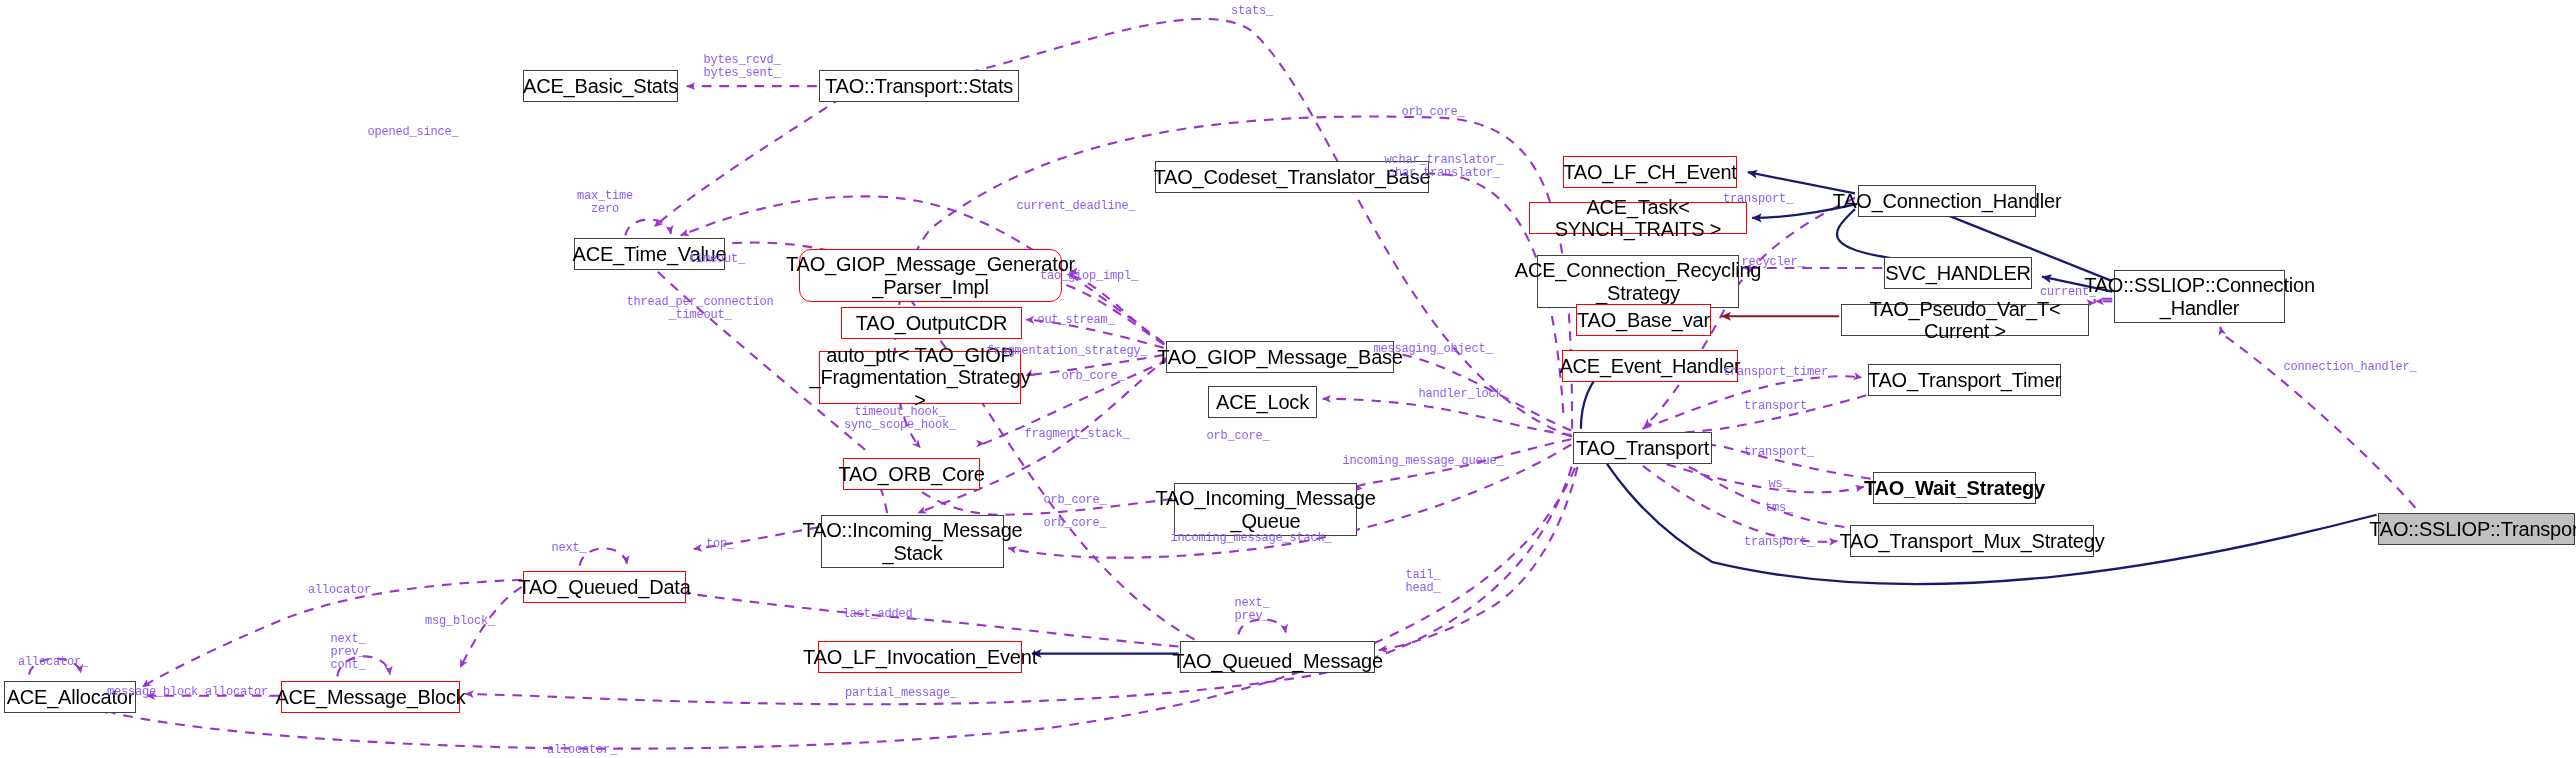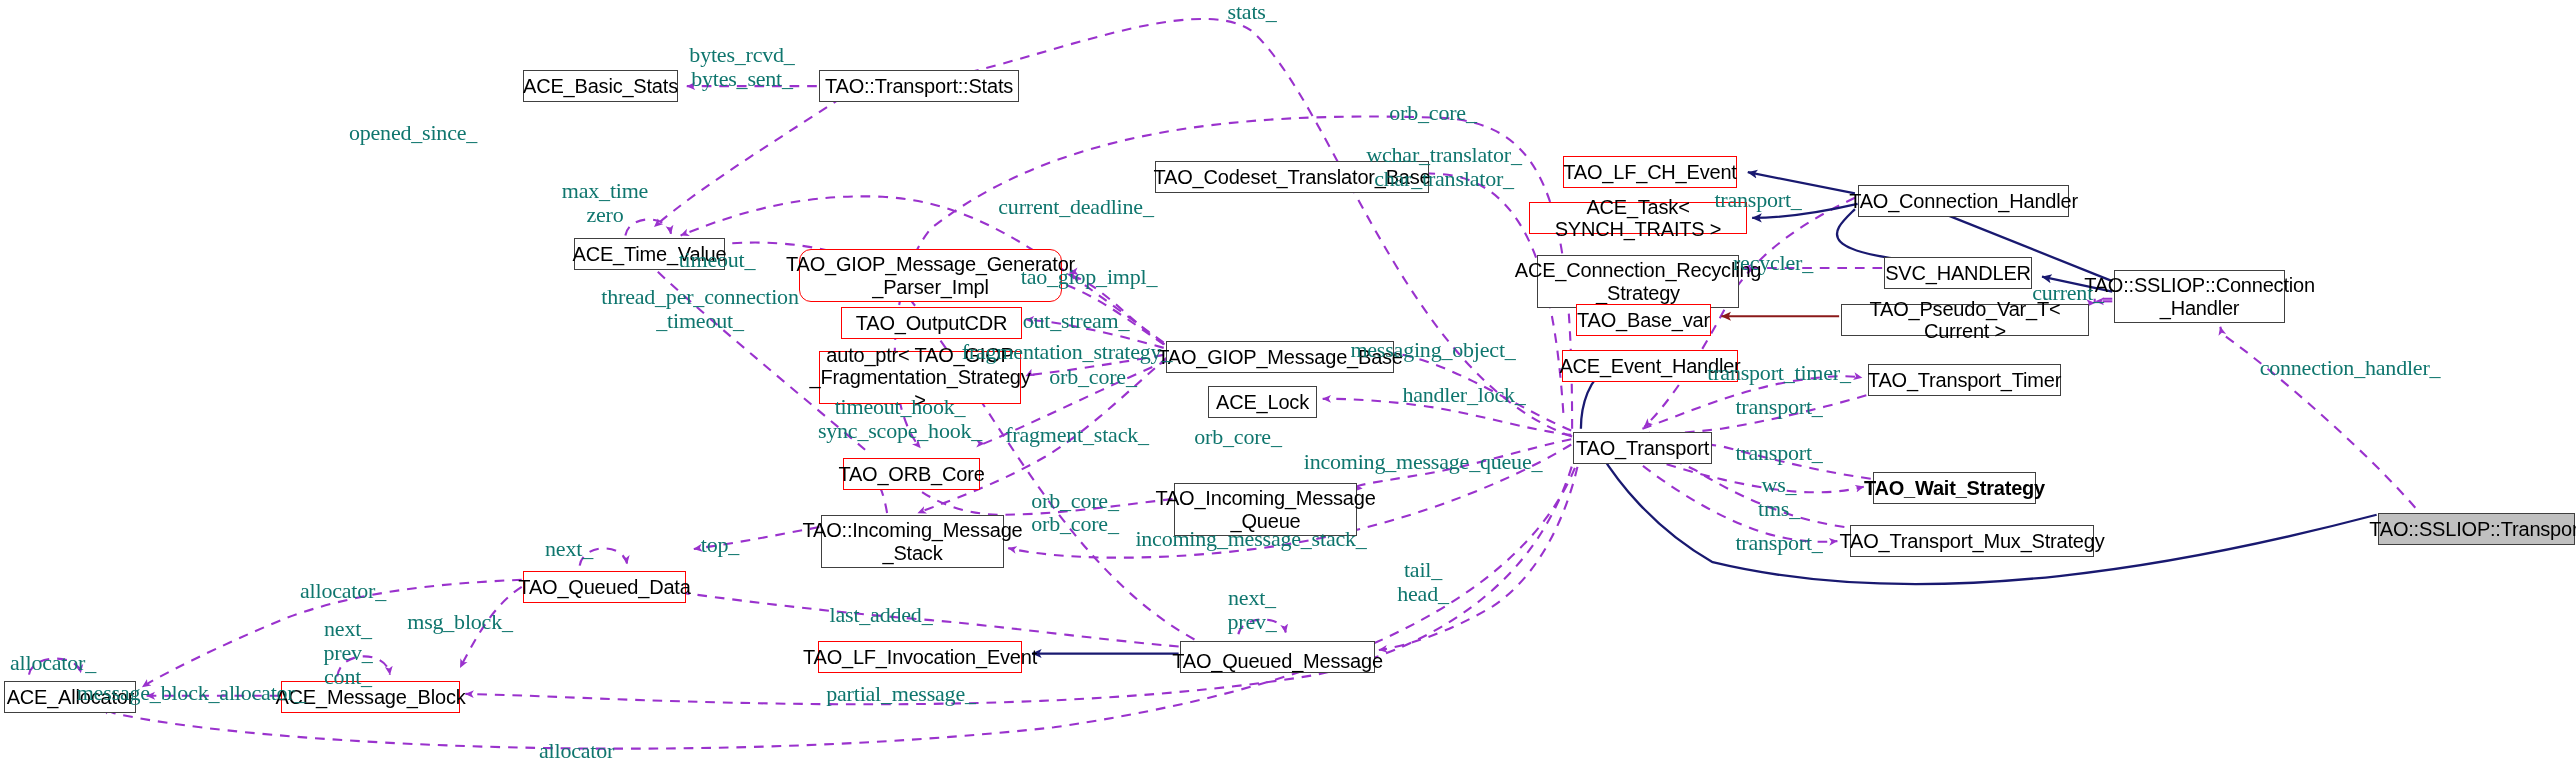--- a/index.html
+++ b/index.html
@@ -42,24 +42,24 @@
   }
   .node.red {
     border-color: #ff0000;
   }
   .node.focus {
     background: #c0c0c0;
     border-color: #404040;
   }
   .edge-label {
     position: absolute;
-    font-family: Liberation Serif, serif;
-    font-size: 22px;
+    font-family: Liberation Mono, monospace;
+    font-size: 12px;
     line-height: 1.1;
-    color: #0f766e;
+    color: #8b5cf6;
     white-space: pre-line;
     text-align: center;
     transform: translate(-50%, -50%);
     z-index: 6;
     letter-spacing: -0.2px;
   }
 </style>
 </head>
 <body>
 
@@ -191,21 +191,21 @@
     </g>
   </svg>
 
   <div id="nodes-layer">
       <div class="node" style="left: 523px; top: 70px; width: 155px; height: 32px;"><span>ACE_Basic_Stats</span></div>
       <div class="node" style="left: 819px; top: 70px; width: 200px; height: 32px;"><span>TAO::Transport::Stats</span></div>
       <div class="node" style="left: 574px; top: 238px; width: 151px; height: 32px;"><span>ACE_Time_Value</span></div>
       <div class="node" style="left: 1155px; top: 161px; width: 274px; height: 32px;"><span>TAO_Codeset_Translator_Base</span></div>
       <div class="node red" style="left: 1563px; top: 156px; width: 174px; height: 32px;"><span>TAO_LF_CH_Event</span></div>
       <div class="node red" style="left: 1529px; top: 202px; width: 218px; height: 32px;"><span>ACE_Task&lt; SYNCH_TRAITS &gt;</span></div>
-      <div class="node" style="left: 1858px; top: 185px; width: 211px; height: 32px;"><span>TAO_Connection_Handler</span></div>
+      <div class="node" style="left: 1858px; top: 185px; width: 178px; height: 32px;"><span>TAO_Connection_Handler</span></div>
       <div class="node" style="left: 1537px; top: 255px; width: 202px; height: 53px;"><span>ACE_Connection_Recycling
 _Strategy</span></div>
       <div class="node" style="left: 1884px; top: 257px; width: 148px; height: 32px;"><span>SVC_HANDLER</span></div>
       <div class="node" style="left: 2114px; top: 270px; width: 171px; height: 53px;"><span>TAO::SSLIOP::Connection
 _Handler</span></div>
       <div class="node red" style="left: 1576px; top: 304px; width: 135px; height: 32px;"><span>TAO_Base_var</span></div>
       <div class="node" style="left: 1841px; top: 304px; width: 248px; height: 32px;"><span>TAO_Pseudo_Var_T&lt; Current &gt;</span></div>
       <div class="node red" style="left: 799px; top: 249px; width: 263px; height: 53px; border-radius: 12px;"><span>TAO_GIOP_Message_Generator
 _Parser_Impl</span></div>
       <div class="node red" style="left: 841px; top: 307px; width: 181px; height: 32px;"><span>TAO_OutputCDR</span></div>

